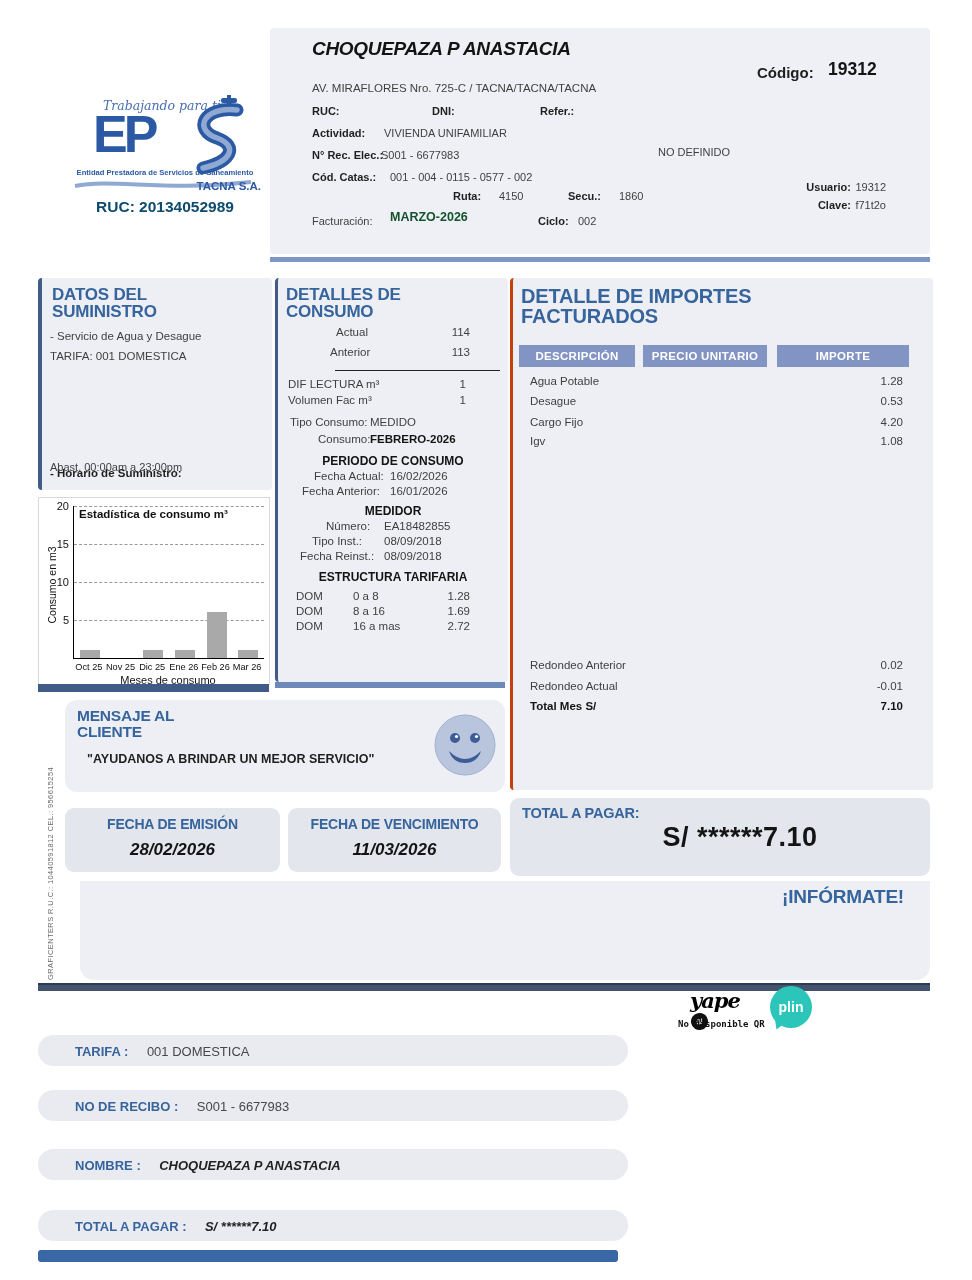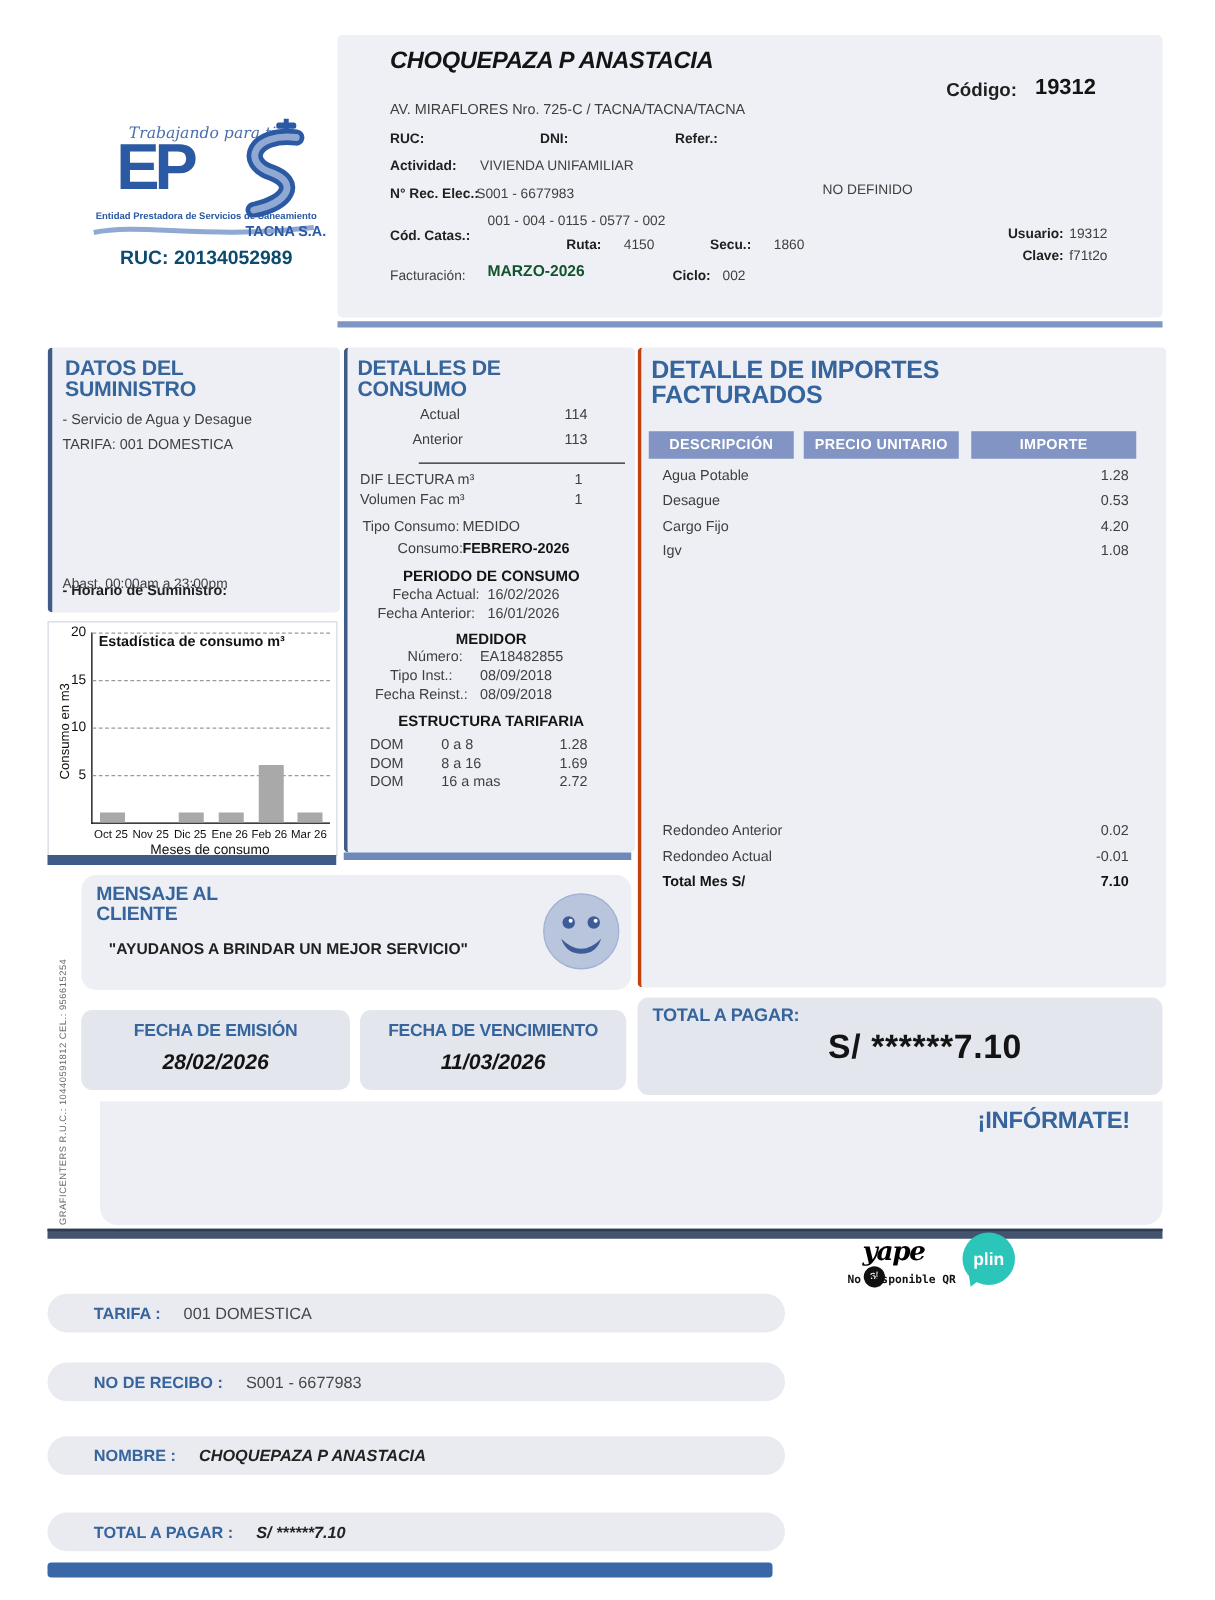--- a/index.html
+++ b/index.html
@@ -61,21 +61,21 @@
     <div class="abs lbl" style="left:162px;top:77px;">DNI:</div>
     <div class="abs lbl" style="left:270px;top:77px;">Refer.:</div>
 
     <div class="abs lbl" style="left:42px;top:99px;">Actividad:</div>
     <div class="abs val" style="left:114px;top:99px;">VIVIENDA UNIFAMILIAR</div>
 
     <div class="abs lbl" style="left:42px;top:121px;">N° Rec. Elec.:</div>
     <div class="abs val" style="left:111px;top:121px;">S001 - 6677983</div>
     <div class="abs val" style="left:388px;top:118px;">NO DEFINIDO</div>
 
-    <div class="abs lbl" style="left:42px;top:143px;margin-top:12px;">Cód. Catas.:</div>
+    <div class="abs lbl" style="left:42px;top:143px;">Cód. Catas.:</div>
     <div class="abs val" style="left:120px;top:143px;">001 - 004 - 0115 - 0577 - 002</div>
 
     <div class="abs lbl" style="left:183px;top:162px;">Ruta:</div>
     <div class="abs val" style="left:229px;top:162px;">4150</div>
     <div class="abs lbl" style="left:298px;top:162px;">Secu.:</div>
     <div class="abs val" style="left:349px;top:162px;">1860</div>
 
     <div class="abs" style="right:44px;top:149px;white-space:nowrap;">
       <span class="lbl">Usuario:</span>
       <span class="val">19312</span>

